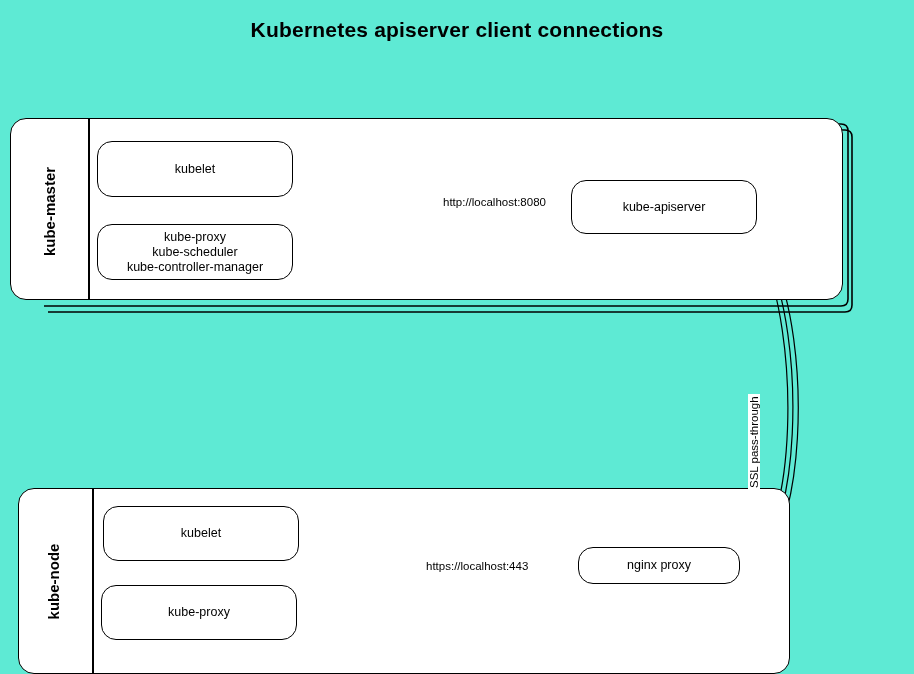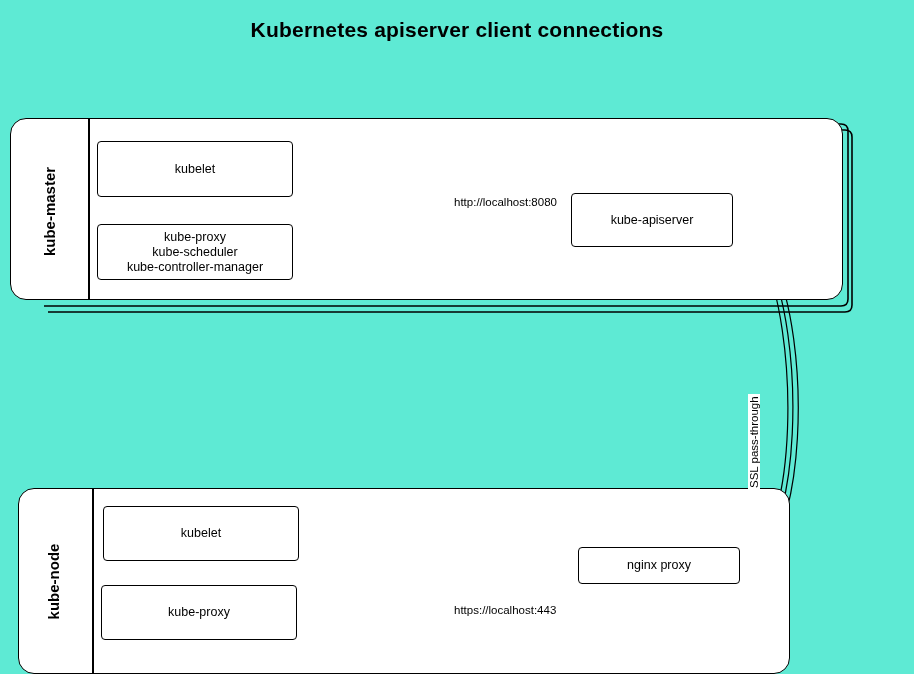--- a/index.html
+++ b/index.html
@@ -40,21 +40,21 @@
     position: absolute;
     box-sizing: border-box;
     border: 1.4px solid #000;
     background: #ffffff;
     display: flex;
     align-items: center;
     justify-content: center;
     text-align: center;
     font-size: 12.5px;
     line-height: 15px;
-    border-radius: 4px;
+    border-radius: 15px;
   }
   .zone {
     position: absolute;
     box-sizing: border-box;
     border: 1.6px solid #000;
     background: #ffffff;
     border-radius: 16px;
   }
   .zone-label {
     position: absolute;
@@ -117,39 +117,39 @@
   <div class="box" style="left:97px; top:141px; width:196px; height:56px;">
     <span>kubelet</span>
   </div>
 
   <div class="box" style="left:97px; top:224px; width:196px; height:56px; flex-direction:column;">
     <span>kube-proxy</span>
     <span>kube-scheduler</span>
     <span>kube-controller-manager</span>
   </div>
 
-  <div class="box" style="left:571px; top:193px; width:162px; height:54px;">
+  <div class="box" style="left:571px; top:180px; width:186px; height:54px;">
     <span>kube-apiserver</span>
   </div>
 
-  <div class="edge-label" style="left:441px; top:196px;margin-left:11px;">http://localhost:8080</div>
+  <div class="edge-label" style="left:441px; top:196px;">http://localhost:8080</div>
 
   <div class="zone" style="left:18px; top:488px; width:772px; height:186px;"></div>
   <div style="position:absolute; left:92px; top:489px; width:1.6px; height:185px; background:#000;"></div>
   <div class="zone-label" style="left:5px; top:573px; width:96px; text-align:center; transform:rotate(-90deg);">kube-node</div>
 
   <div class="box" style="left:103px; top:506px; width:196px; height:55px;">
     <span>kubelet</span>
   </div>
 
   <div class="box" style="left:101px; top:585px; width:196px; height:55px;">
     <span>kube-proxy</span>
   </div>
 
   <div class="box" style="left:578px; top:547px; width:162px; height:37px;">
     <span>nginx proxy</span>
   </div>
 
-  <div class="edge-label" style="left:452px; top:560px;margin-top:44px;">https://localhost:443</div>
+  <div class="edge-label" style="left:424px; top:560px;">https://localhost:443</div>
 
   <div class="vert-label" style="left:748px; top:490px;">SSL pass-through</div>
 
 </div>
 
 </body></html>

